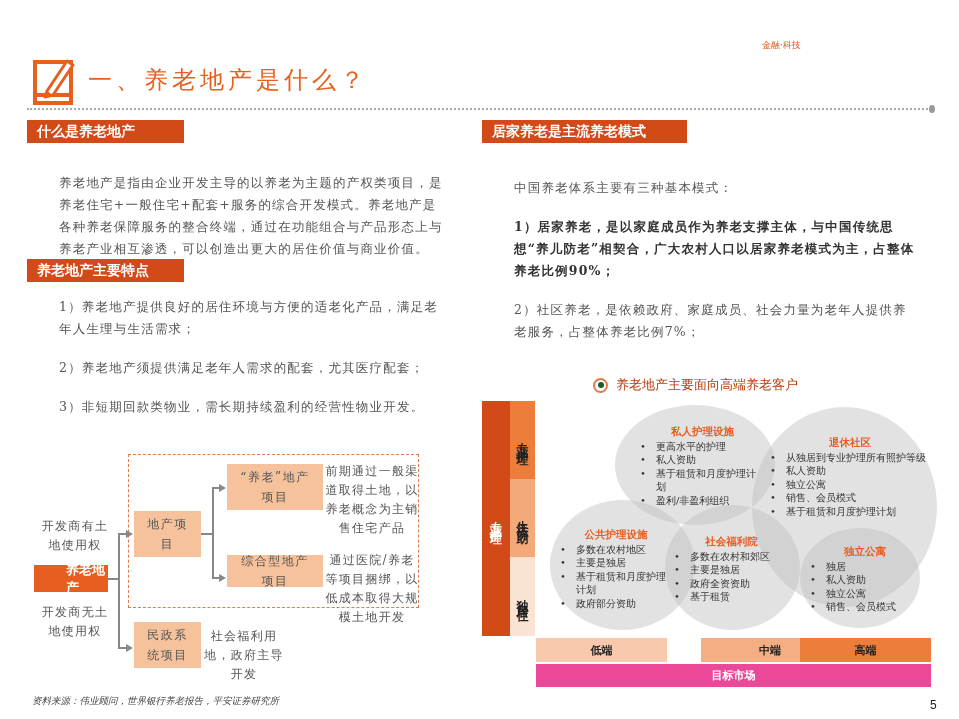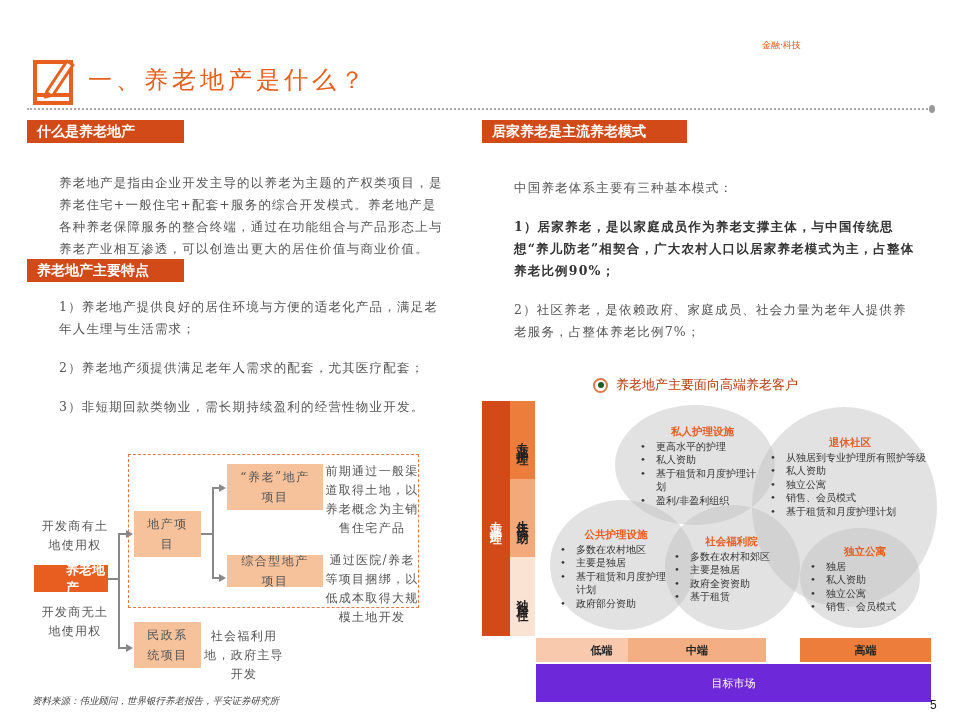--- a/index.html
+++ b/index.html
@@ -39,21 +39,21 @@
   .vtext { writing-mode: vertical-rl; text-orientation: upright; letter-spacing: 4px; line-height: 1; }
 
   .bubble { position: absolute; border-radius: 50%; background: rgba(190,190,190,0.45); }
   .bubble-text { position: absolute; font-size: 10px; line-height: 13.5px; color: #333; }
   .bubble-text .bt { color: #e85d20; font-weight: bold; text-align: center; font-size: 10.5px; margin-bottom: 1px; }
   .bubble-text ul { list-style: none; }
   .bubble-text li { position: relative; padding-left: 16px; }
   .bubble-text li::before { content: "•"; position: absolute; left: 0; top: 0; color: #333; }
 
   .mkt-cell { position: absolute; top: 638px; height: 24px; font-size: 11px; font-weight: bold; color: #222; display: flex; align-items: center; justify-content: center; }
-  .mkt-base { position: absolute; left: 536px; top: 664px; width: 395px; height: 38px; background: #6d28d9; color: #fff; font-size: 11px; font-weight: normal; display: flex; align-items: center; justify-content: center; }
+  .mkt-base { position: absolute; left: 536px; top: 664px; width: 395px; height: 23px; background: #ec4899; color: #fff; font-size: 11px; font-weight: bold; display: flex; align-items: center; justify-content: center; }
 
   .chart-title { position: absolute; left: 593px; top: 376px; display: flex; align-items: center; gap: 8px; white-space: nowrap; }
   .chart-title .ring { width: 15px; height: 15px; border-radius: 50%; border: 2px solid #e07a48; display: flex; align-items: center; justify-content: center; }
   .chart-title .ring span { width: 6px; height: 6px; border-radius: 50%; background: #1a5c2a; display: block; }
   .chart-title .txt { color: #b53a0c; font-weight: normal; font-size: 13px; }
 
   .source { position: absolute; left: 32px; top: 695px; font-size: 9.5px; font-style: italic; color: #444; white-space: nowrap; }
   .page-num { position: absolute; left: 930px; top: 698px; font-family: "Liberation Sans", sans-serif; font-size: 12px; color: #222; }
 </style>
 </head>
@@ -204,18 +204,18 @@
   <div class="bt">独立公寓</div>
   <ul>
     <li>独居</li>
     <li>私人资助</li>
     <li>独立公寓</li>
     <li>销售、会员模式</li>
   </ul>
 </div>
 
 <div class="mkt-cell" style="left:536px; width:131px; background:#f8c9ad;">低端</div>
-<div class="mkt-cell" style="left:628px; width:138px; background:#f3ae84;">中端</div>
+<div class="mkt-cell" style="left:701px; width:138px; background:#f3ae84;">中端</div>
 <div class="mkt-cell" style="left:800px; width:131px; background:#ed7d3a;">高端</div>
 <div class="mkt-base">目标市场</div>
 
 <div class="source">资料来源：伟业顾问，世界银行养老报告，平安证券研究所</div>
 <div class="page-num">5</div>
 
 </body></html>

